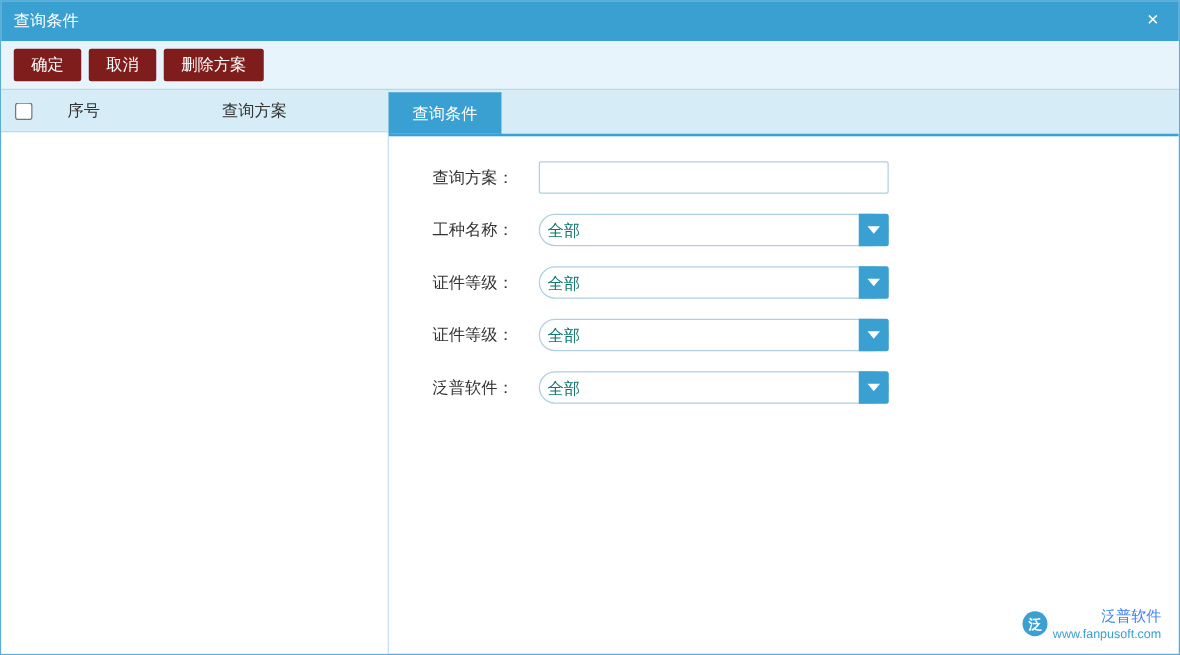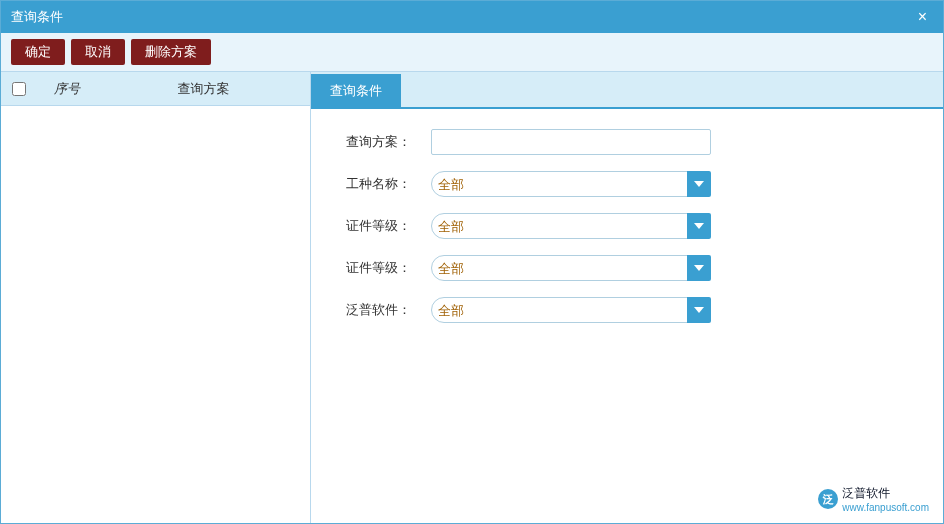--- a/index.html
+++ b/index.html
@@ -96,21 +96,20 @@
       display: flex;
       align-items: center;
       justify-content: center;
       flex-shrink: 0;
     }
 
     .col-seq {
       width: 60px;
       text-align: center;
       flex-shrink: 0;
-      font-style: italic;
     }
 
     .col-plan {
       flex: 1;
       text-align: center;
     }
 
     .table-body {
       flex: 1;
       overflow-y: auto;
@@ -195,21 +194,21 @@
       height: 26px;
       border: 1px solid #b0cfe0;
       border-radius: 13px;
       padding: 0 24px 0 6px;
       font-size: 13px;
       appearance: none;
       -webkit-appearance: none;
       background: #fff;
       cursor: pointer;
       outline: none;
-      color: #a16207;
+      color: #0f766e;
     }
 
     .select-arrow {
       position: absolute;
       right: 0;
       top: 0;
       width: 24px;
       height: 26px;
       background: #3a9fd1;
       display: flex;
@@ -245,21 +244,22 @@
       display: flex;
       align-items: center;
       justify-content: center;
       color: #fff;
       font-size: 11px;
       font-weight: bold;
     }
 
     .watermark-text {
       font-size: 12px;
-      color: #0f172a;
+      color: #3b82f6;
+      text-align: right;
     }
 
     .watermark-subtext {
       font-size: 10px;
       color: #3a9fd1;
       display: block;
     }
 
     .watermark-inner {
       display: flex;

